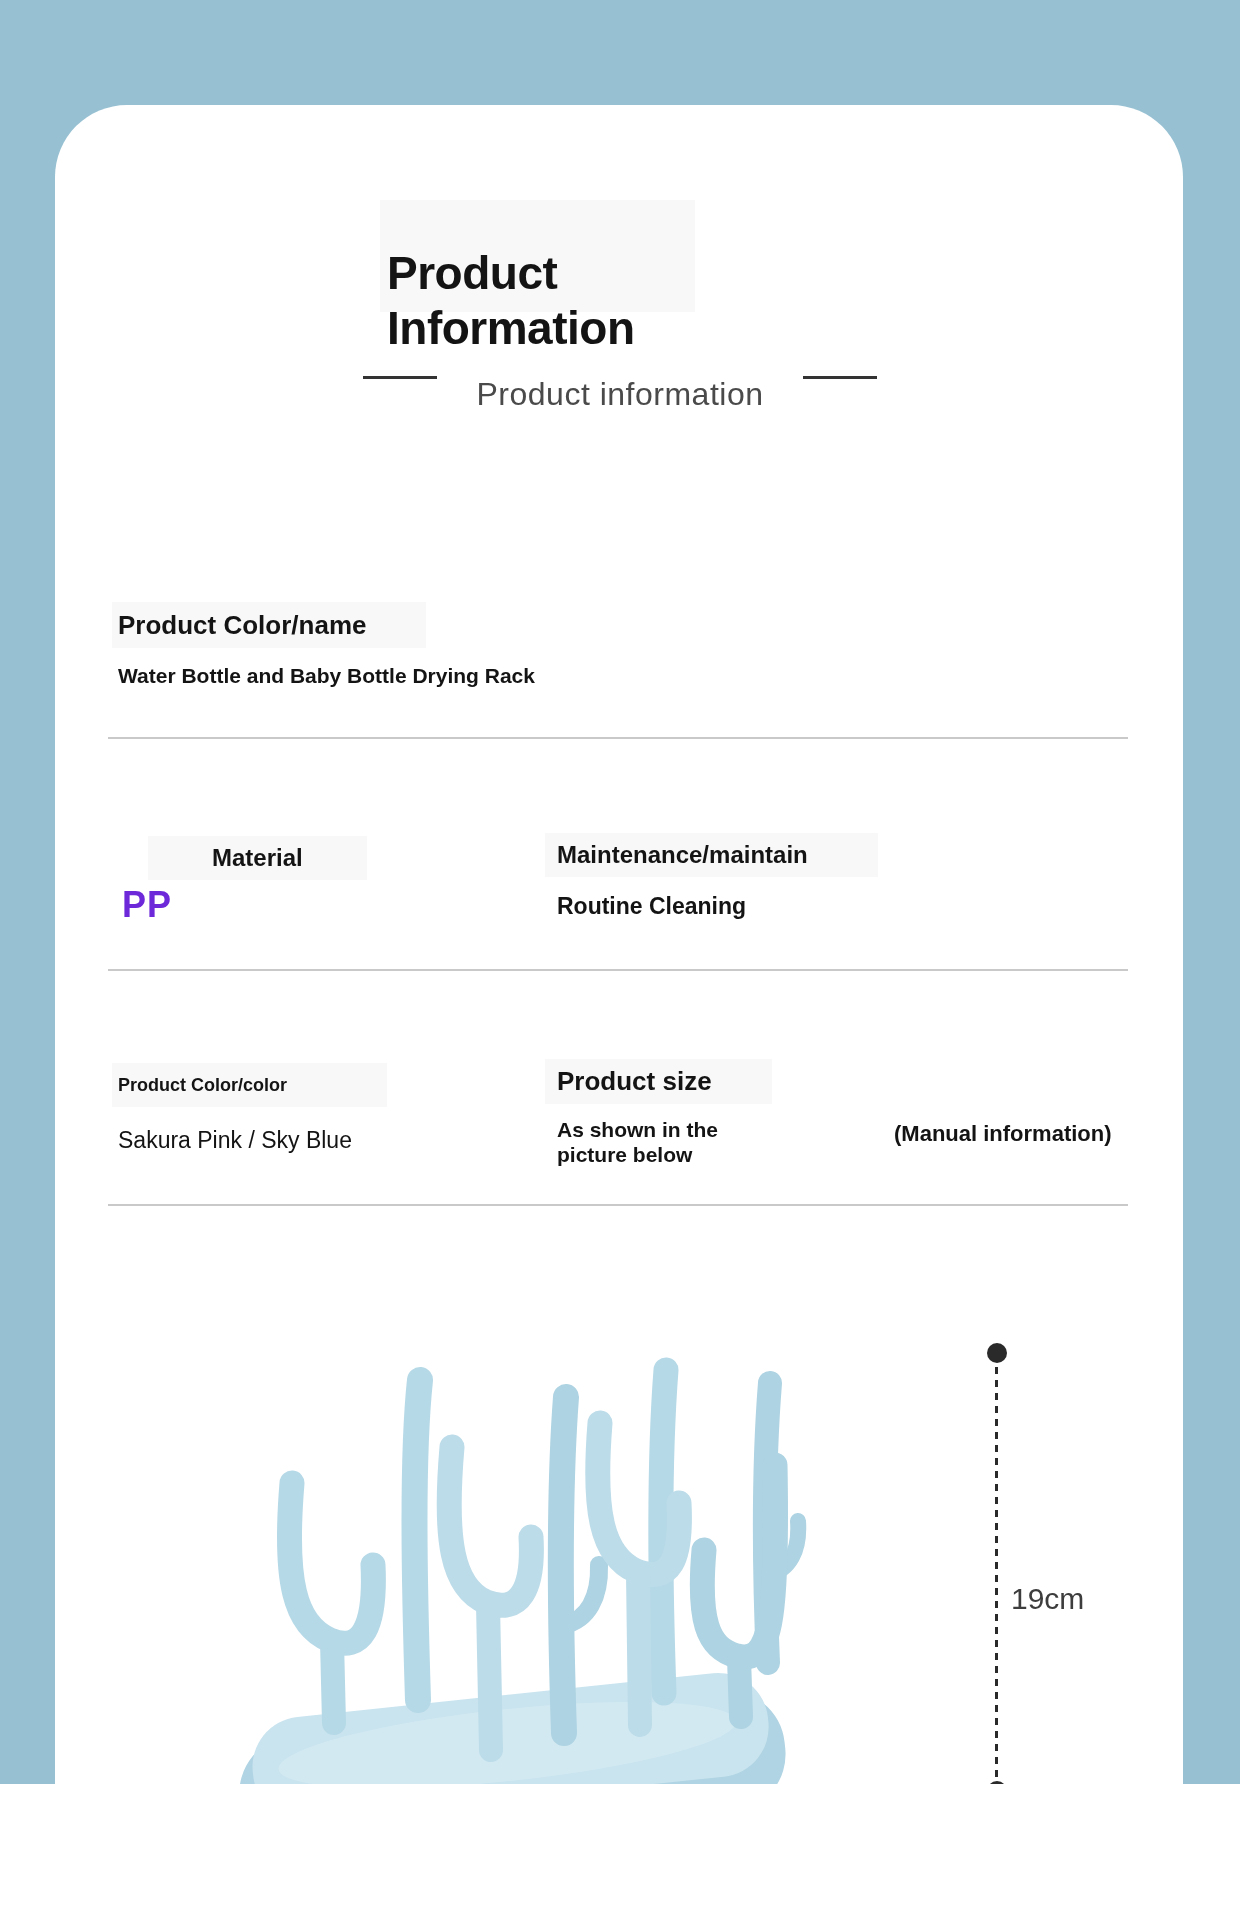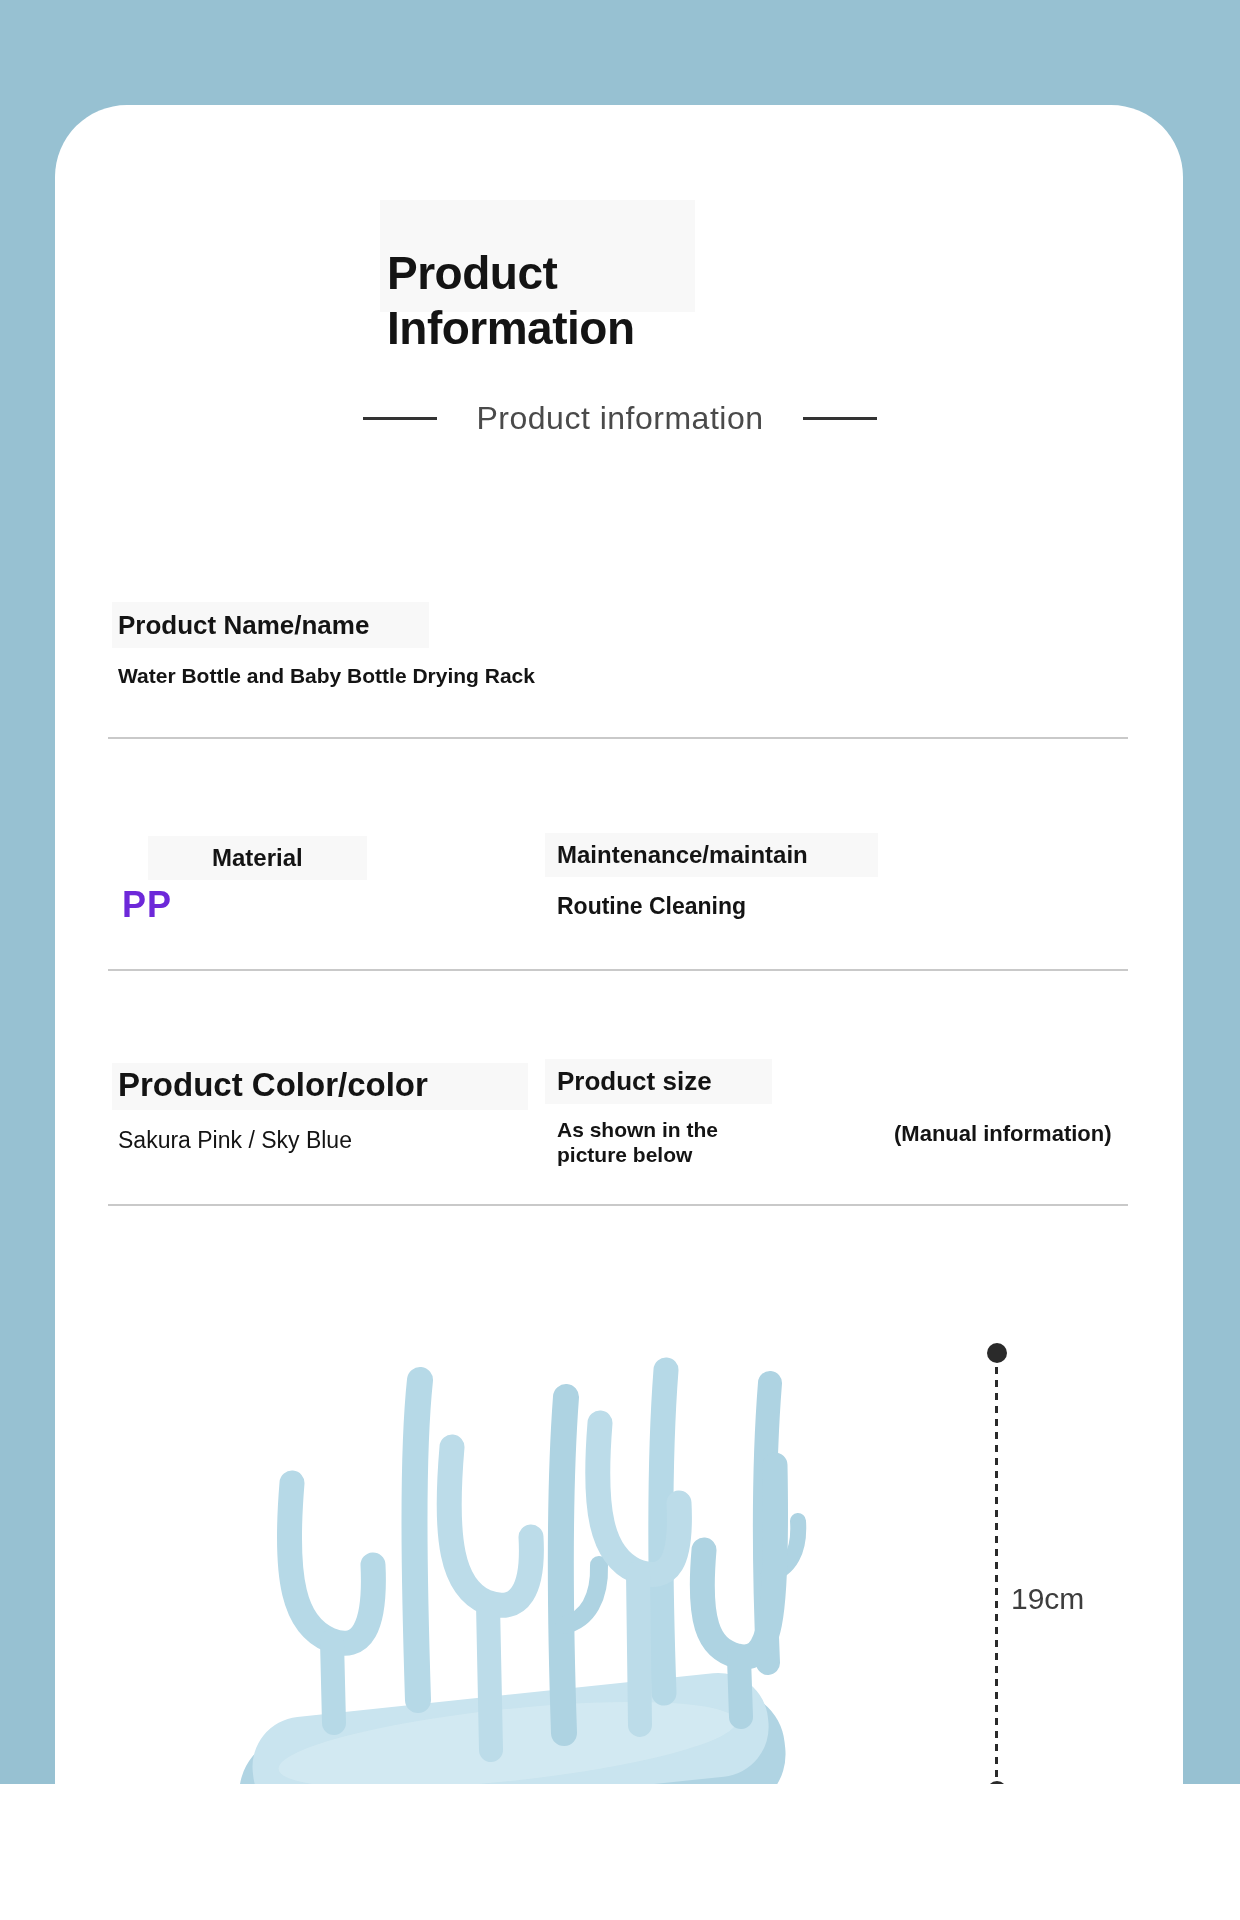--- a/index.html
+++ b/index.html
@@ -8,38 +8,38 @@
     --prong_a:#b6d9e7; --prong_b:#aed3e2; --prong_c:#bcdce9;
     --tray_wall:#b0d4e3; --tray_top:#c9e4ef; --tray_hi:#d8ecf4;
   }
   html,body{margin:0;padding:0;}
   body{font-family:"Liberation Sans",sans-serif;}
   .page{position:relative;width:1240px;height:1784px;background:var(--bg);overflow:hidden;}
   .card{position:absolute;left:55px;top:105px;width:1128px;height:1815px;background:var(--card);border-radius:72px 72px 0 0;}
   .abs{position:absolute;}
   .title-highlight{left:380px;top:200px;width:315px;height:112px;background:var(--heading_box);}
   .page-title{left:387px;top:246px;font-size:46px;line-height:55px;font-weight:800;color:var(--text_dark);letter-spacing:-0.5px;}
-  .subtitle{left:363px;top:400px;width:514px;display:flex;align-items:center;justify-content:space-between;}
+  .subtitle{left:363px;top:376px;width:514px;display:flex;justify-content:space-between;}
   .subtitle .dash{width:74px;height:3px;background:#333333;}
   .subtitle .sub-text{font-size:32px;line-height:36px;color:var(--subtitle_text);letter-spacing:0.5px;}
   .hbox{background:var(--heading_box);display:inline-block;}
   .hbox .hl{font-weight:700;color:var(--text_dark);}
   .h-name{left:112px;top:602px;padding:10px 60px 10px 6px;}
   .h-name .hl{font-size:26px;line-height:26px;}
   .v-name{left:118px;top:664px;font-size:21px;font-weight:700;color:var(--text_dark);}
   .divider{left:108px;width:1020px;height:2px;background:var(--divider);}
   .d1{top:737px;} .d2{top:969px;} .d3{top:1204px;}
   .h-material{left:148px;top:836px;padding:10px 64px;}
   .h-material .hl{font-size:24px;line-height:24px;}
   .v-material{left:122px;top:884px;font-size:36px;font-weight:600;letter-spacing:1px;color:#6d28d9;}
   .h-maint{left:545px;top:833px;padding:10px 70px 10px 12px;}
   .h-maint .hl{font-size:24px;line-height:24px;}
   .v-maint{left:557px;top:893px;font-size:23px;font-weight:700;color:var(--text_dark);}
   .h-color{left:112px;top:1063px;padding:10px 100px 10px 6px;}
-  .h-color .hl{font-size:33px;line-height:24px;}
+  .h-color .hl{font-size:18px;line-height:24px;}
   .v-color{left:118px;top:1127px;font-size:23px;font-weight:400;color:var(--text_dark);}
   .h-size{left:545px;top:1059px;padding:10px 60px 10px 12px;}
   .h-size .hl{font-size:26px;line-height:24px;}
   .v-size{left:557px;top:1117px;font-size:21px;line-height:25px;font-weight:700;color:var(--text_dark);}
   .v-size-note{left:894px;top:1121px;font-size:22px;font-weight:700;color:var(--text_dark);}
   .product-svg{left:180px;top:1325px;}
   .vdash{left:995px;top:1367px;width:3px;height:412px;
          background:repeating-linear-gradient(180deg,var(--measure) 0 7px,transparent 7px 13px);}
   .diag{height:3px;background:repeating-linear-gradient(90deg,var(--measure) 0 7px,transparent 7px 13px);transform-origin:left top;}
   .diag-left{left:190px;top:1853px;width:150px;transform:rotate(27.5deg);}
@@ -65,21 +65,21 @@
     <div>Information</div>
   </div>
 
   <div class="subtitle abs">
     <span class="dash"></span>
     <span class="sub-text">Product information</span>
     <span class="dash"></span>
   </div>
 
   <div class="hbox h-name abs">
-    <span class="hl">Product Name/name</span>
+    <span class="hl">Product Color/name</span>
   </div>
   <div class="v-name abs">Water Bottle and Baby Bottle Drying Rack</div>
 
   <div class="divider d1 abs"></div>
 
   <div class="hbox h-material abs">
     <span class="hl">Material</span>
   </div>
   <div class="v-material abs">PP</div>
 

